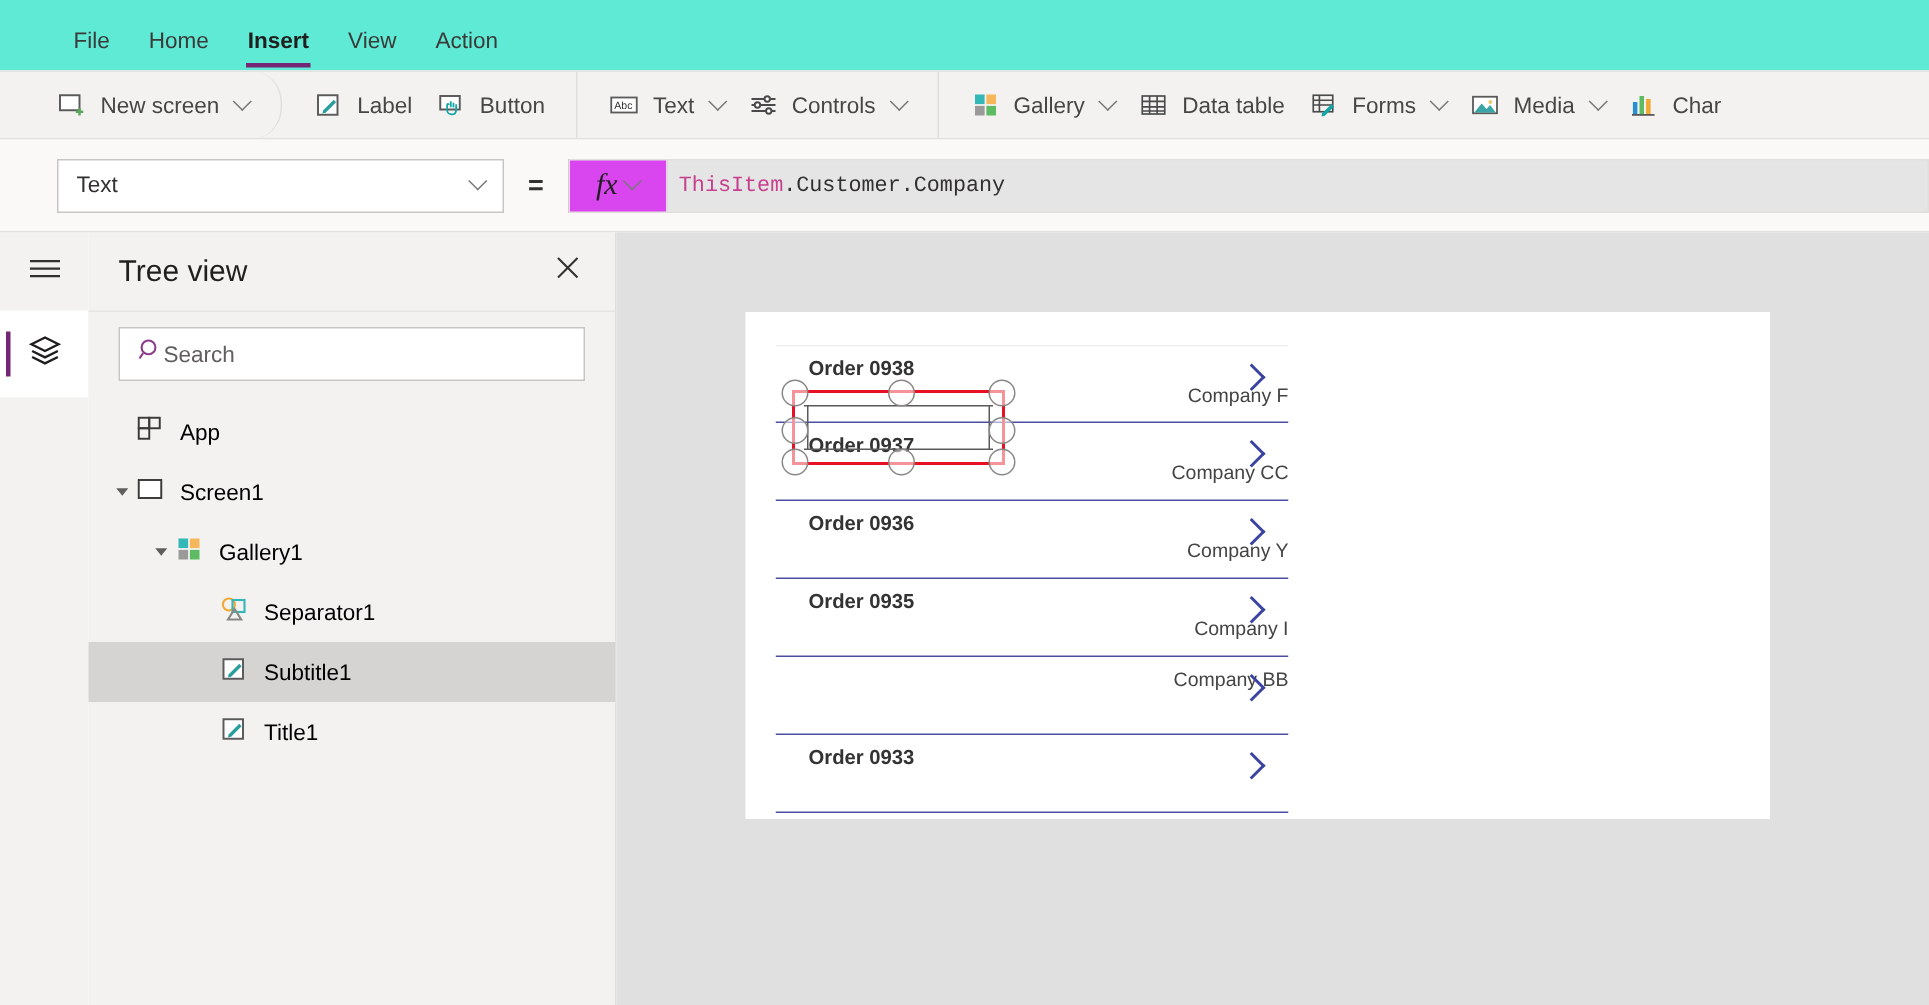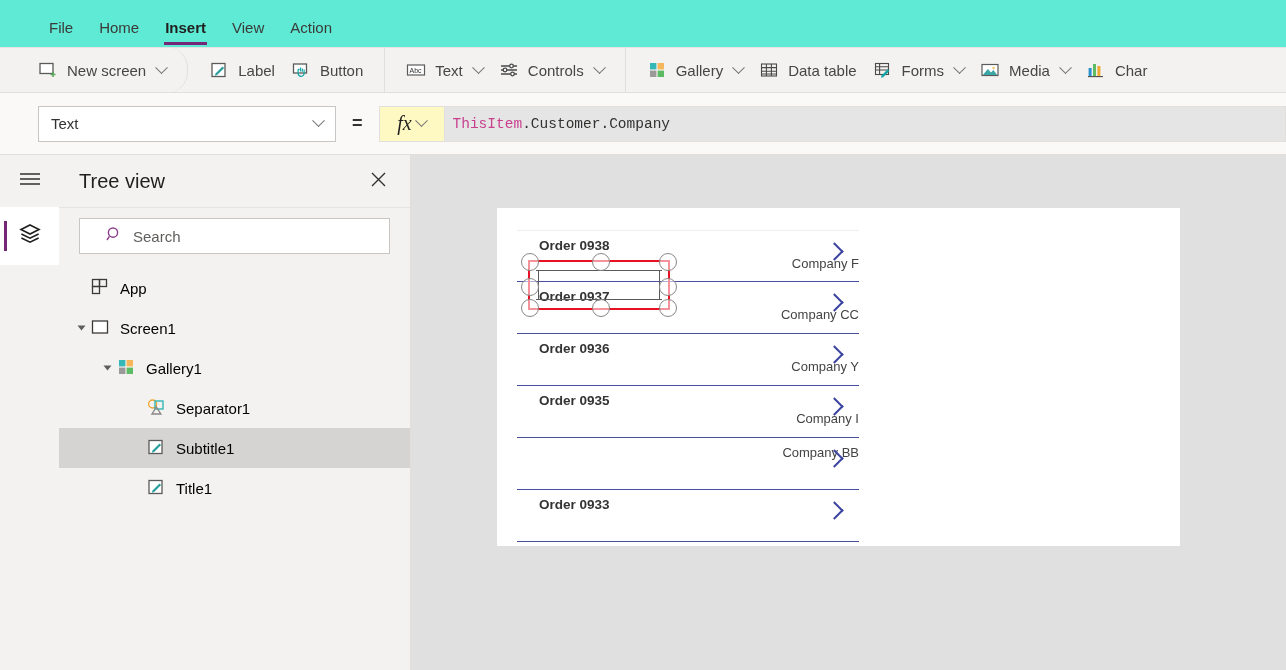--- a/index.html
+++ b/index.html
@@ -67,21 +67,21 @@
     display: flex; align-items: center;
   }
   .prop-select {
     margin-left: 38px; width: 298px; height: 36px;
     background: #ffffff; border: 1px solid #c8c6c4;
     display: flex; align-items: center; justify-content: space-between;
     padding: 0 12px; font-size: 15px; color: #323130; cursor: default;
   }
   .eq { margin: 0 16px; font-size: 18px; color: #323130; font-weight: bold; }
   .fx-box {
-    width: 66px; height: 36px; background: #fef9c3; border: 1px solid #e1dfdd;
+    width: 66px; height: 36px; background: #d946ef; border: 1px solid #e1dfdd;
     display: flex; align-items: center; justify-content: center; gap: 3px;
     cursor: default;
   }
   .fx-glyph { font-family: "Liberation Serif", serif; font-style: italic; font-size: 20px; color: #201f1e; }
   .formula-input {
     flex: 1; height: 36px; background: #e5e5e5; border: 1px solid #e1dfdd; border-left: none;
     display: flex; align-items: center; padding-left: 8px;
     font-family: "Liberation Mono", monospace; font-size: 14.5px; color: #323130;
     white-space: nowrap; overflow: hidden;
   }
@@ -117,21 +117,21 @@
     padding: 0 18px 0 20px; border-bottom: 1px solid #e6e4e2;
   }
   .tree-title { font-size: 20px; color: #201f1e; }
   .close-x {
     width: 28px; height: 28px; display: flex; align-items: center; justify-content: center;
     cursor: default;
   }
   .search-wrap { padding: 10px 20px 12px 20px; }
   .search-box {
     height: 36px; background: #ffffff; border: 1px solid #c8c6c4;
-    display: flex; align-items: center; gap: 10px; padding: 0 26px;
+    display: flex; align-items: center; padding: 0 12px;
   }
   .search-ph { font-size: 15px; color: #605e5c; }
   .tree-list { padding-top: 2px; }
   .tree-row {
     height: 40px; display: flex; align-items: center; cursor: default;
     font-size: 15px; color: #000000;
   }
   .tree-row.selected { background: #d6d4d2; }
   .tw-arrow {
     width: 0; height: 0;

